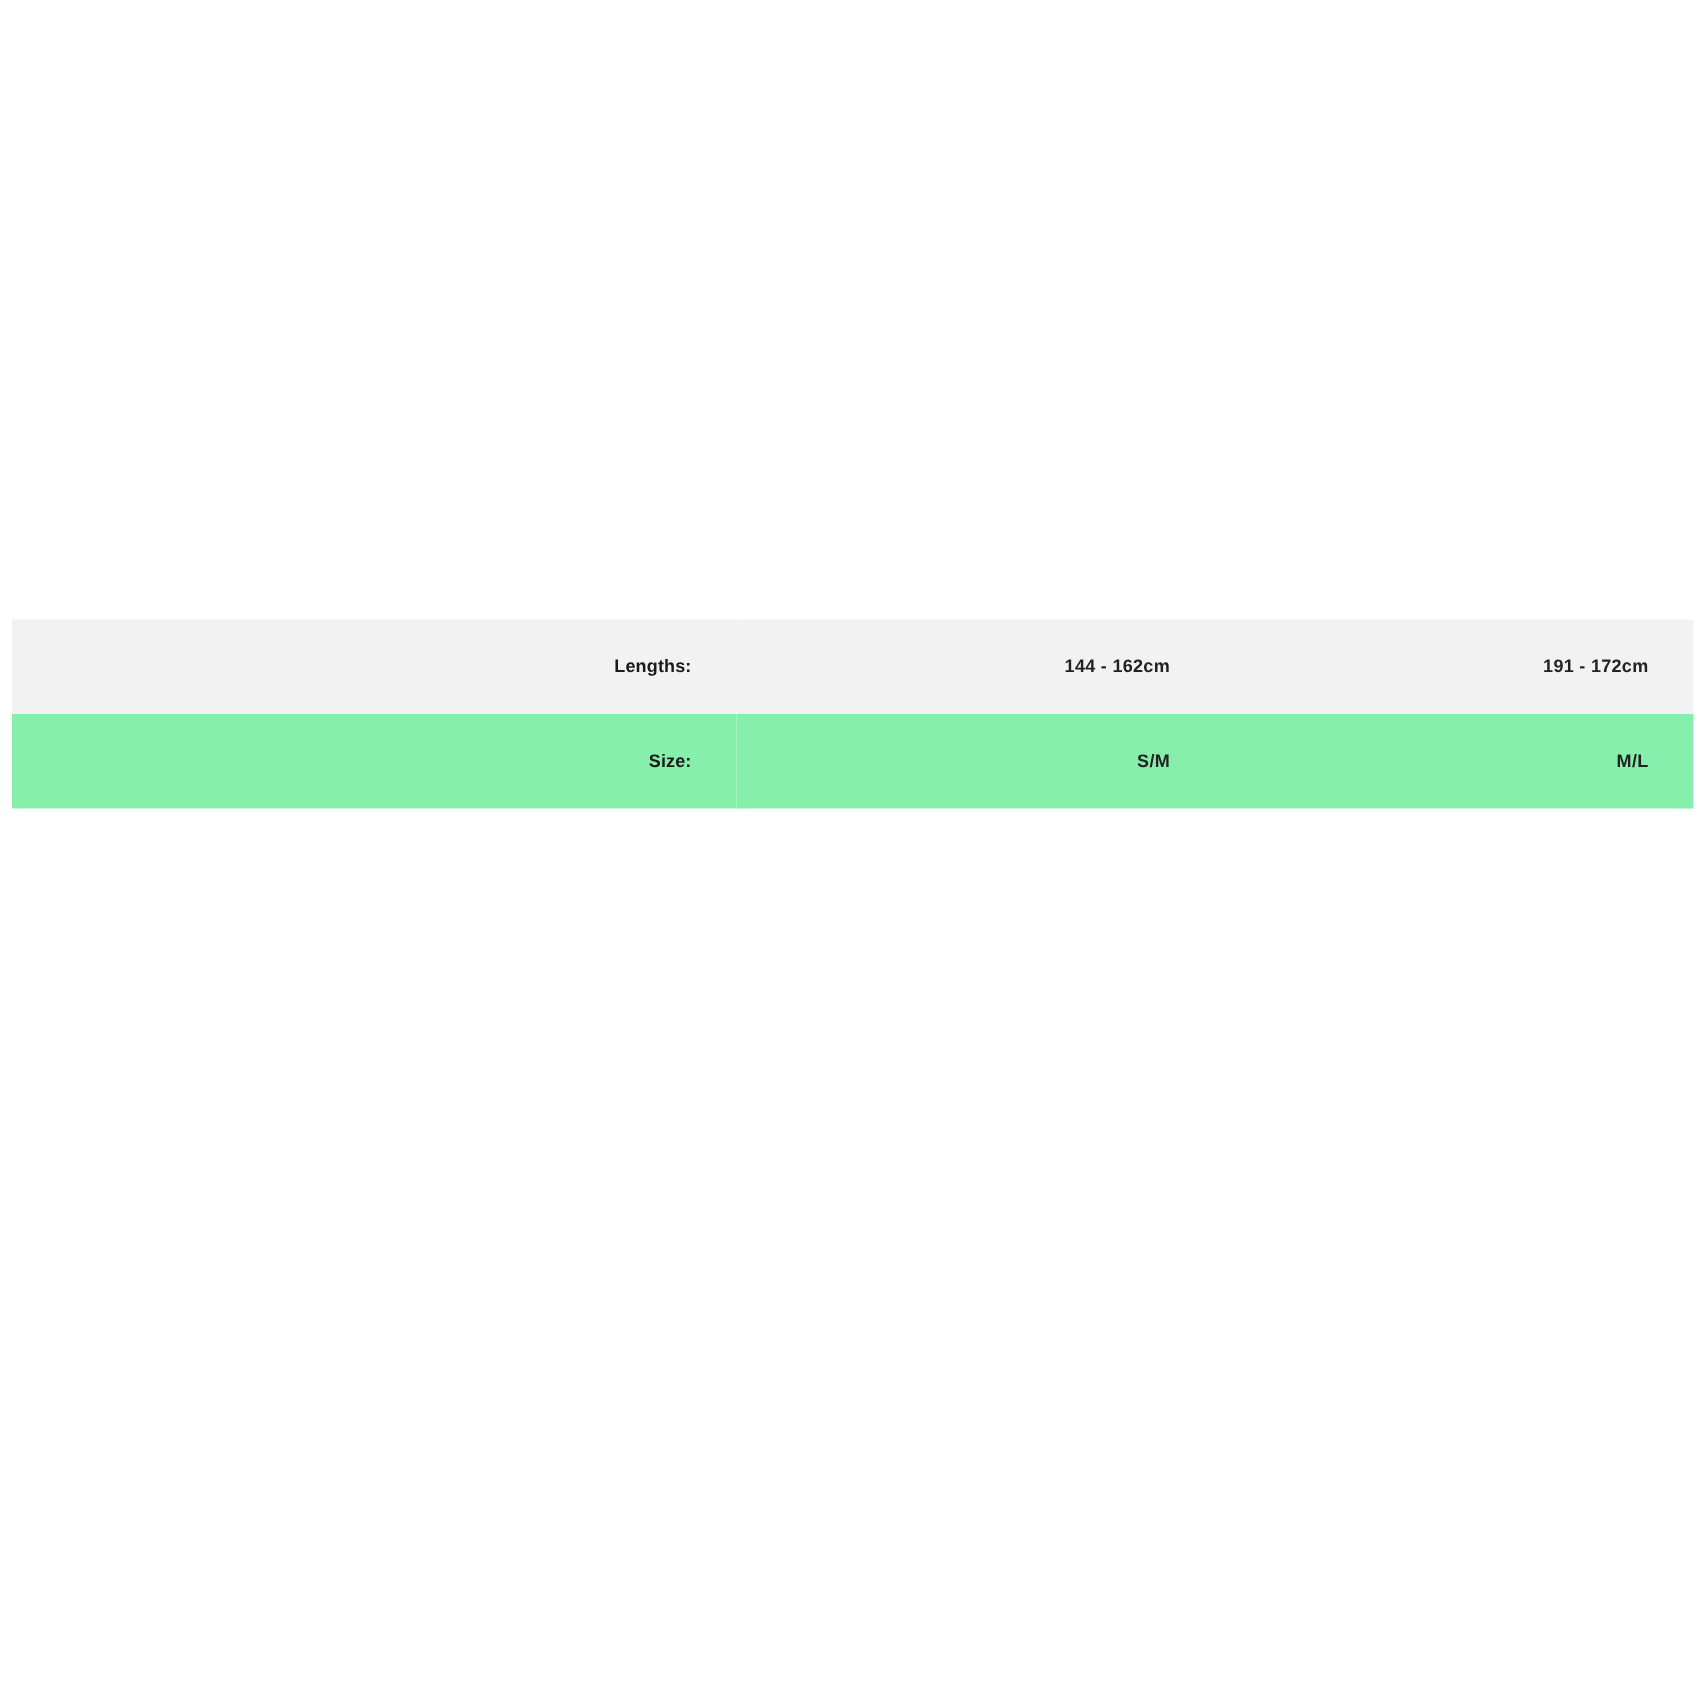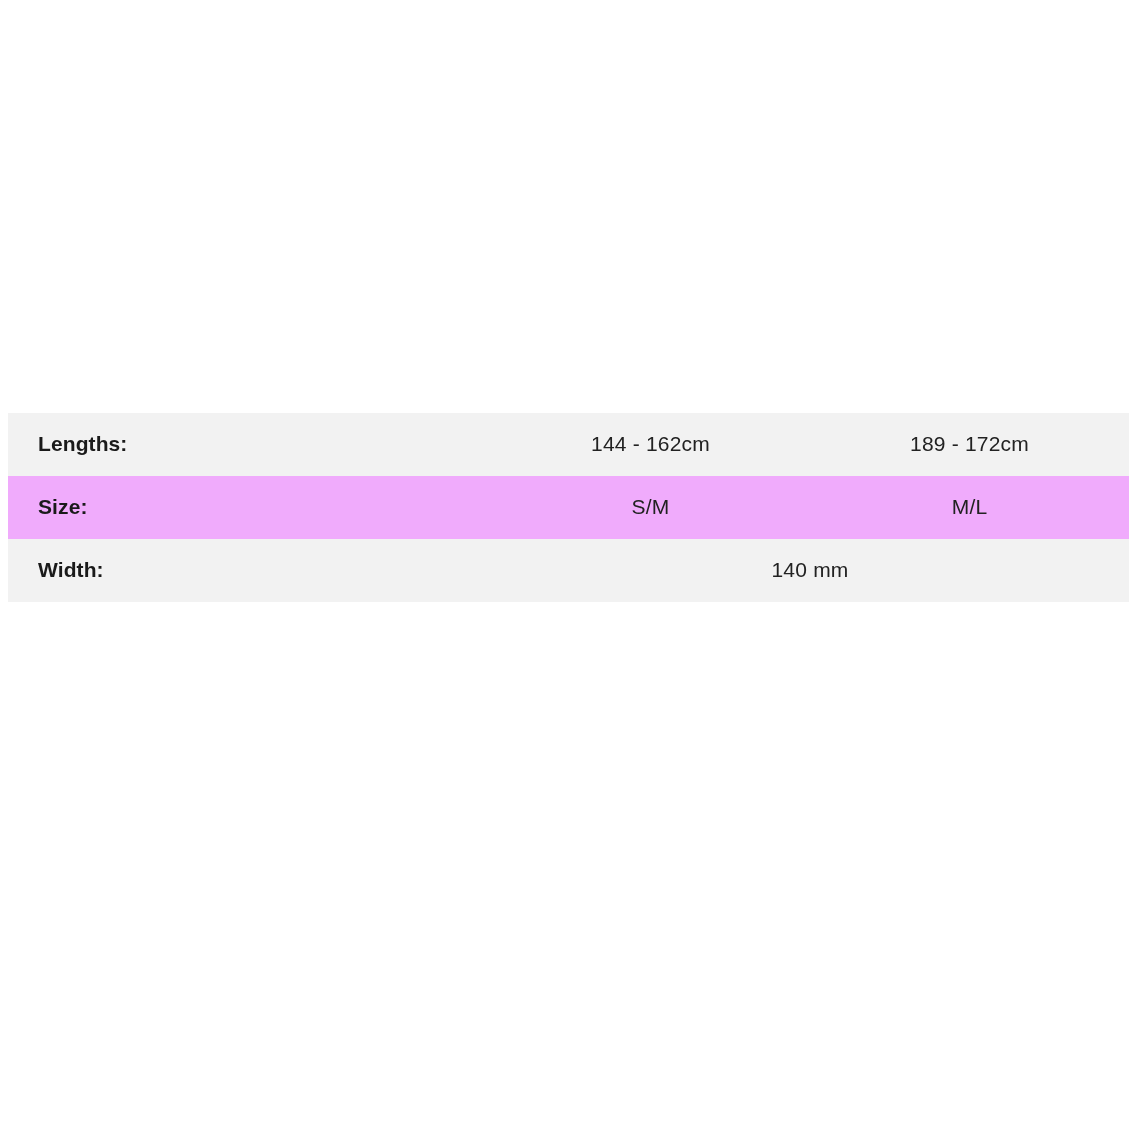--- a/index.html
+++ b/index.html
@@ -30,65 +30,62 @@
   }
 
   table.spec-table col.col-label { width: 483px; }
   table.spec-table col.col-v1 { width: 319px; }
   table.spec-table col.col-v2 { width: 319px; }
 
   table.spec-table tr.shaded td {
     background: #f2f2f2;
   }
   table.spec-table tr.plain td {
-    background: #f0abfc;
+    background: #86efac;
   }
 
   table.spec-table td {
     height: 63px;
     padding: 0 30px;
     vertical-align: middle;
-    font-size: 21px;
+    font-size: 12px;
     line-height: 1.35;
+    text-align: right;
   }
 
   td.label-cell {
     font-weight: bold;
     text-align: left;
     color: #1a1a1a;
     letter-spacing: 0.1px;
   }
 
   td.value-cell {
     text-align: center;
-    font-weight: normal;
+    font-weight: bold;
     color: #222222;
     letter-spacing: 0.2px;
   }
 </style>
 </head>
 <body>
 
 <div class="spec-table-wrap">
   <table class="spec-table">
     <colgroup>
       <col class="col-label">
       <col class="col-v1">
       <col class="col-v2">
     </colgroup>
     <tbody>
       <tr class="shaded">
         <td class="label-cell">Lengths:</td>
         <td class="value-cell">144 - 162cm</td>
-        <td class="value-cell">189 - 172cm</td>
+        <td class="value-cell">191 - 172cm</td>
       </tr>
       <tr class="plain">
         <td class="label-cell">Size:</td>
         <td class="value-cell">S/M</td>
         <td class="value-cell">M/L</td>
       </tr>
-      <tr class="shaded">
-        <td class="label-cell">Width:</td>
-        <td class="value-cell" colspan="2">140 mm</td>
-      </tr>
     </tbody>
   </table>
 </div>
 
 </body></html>

